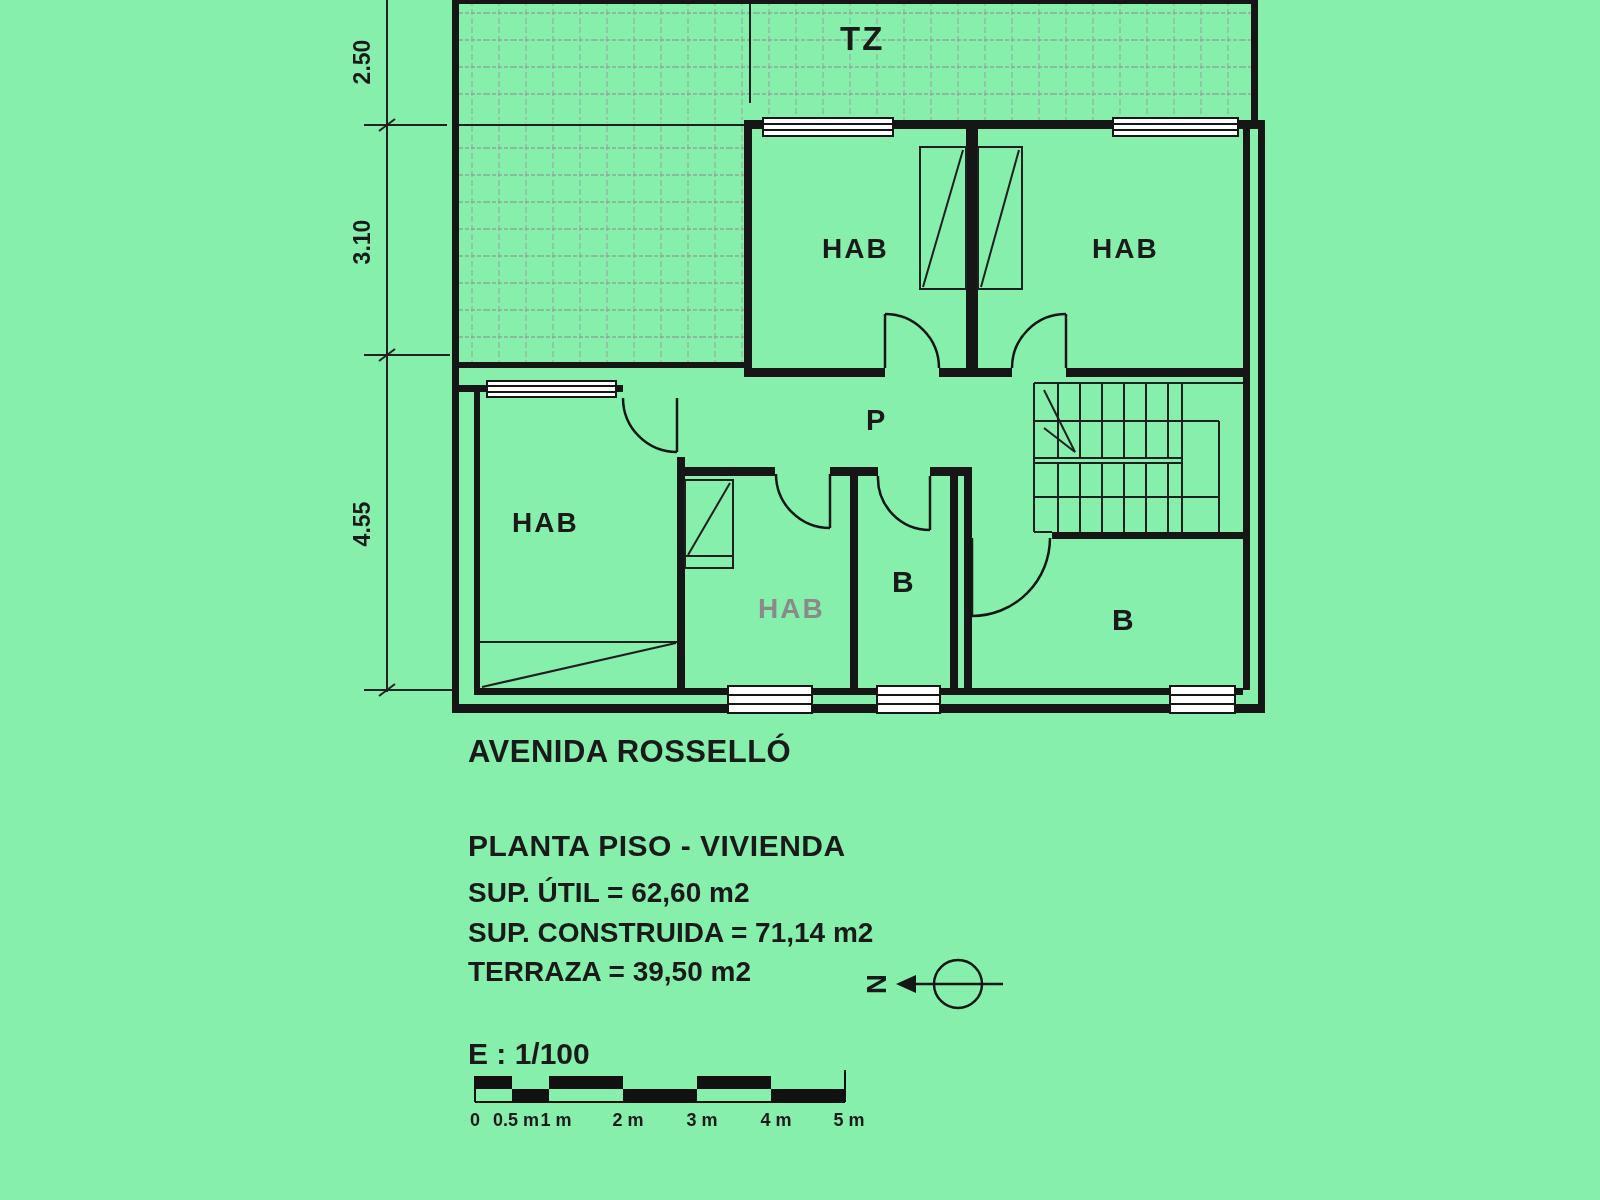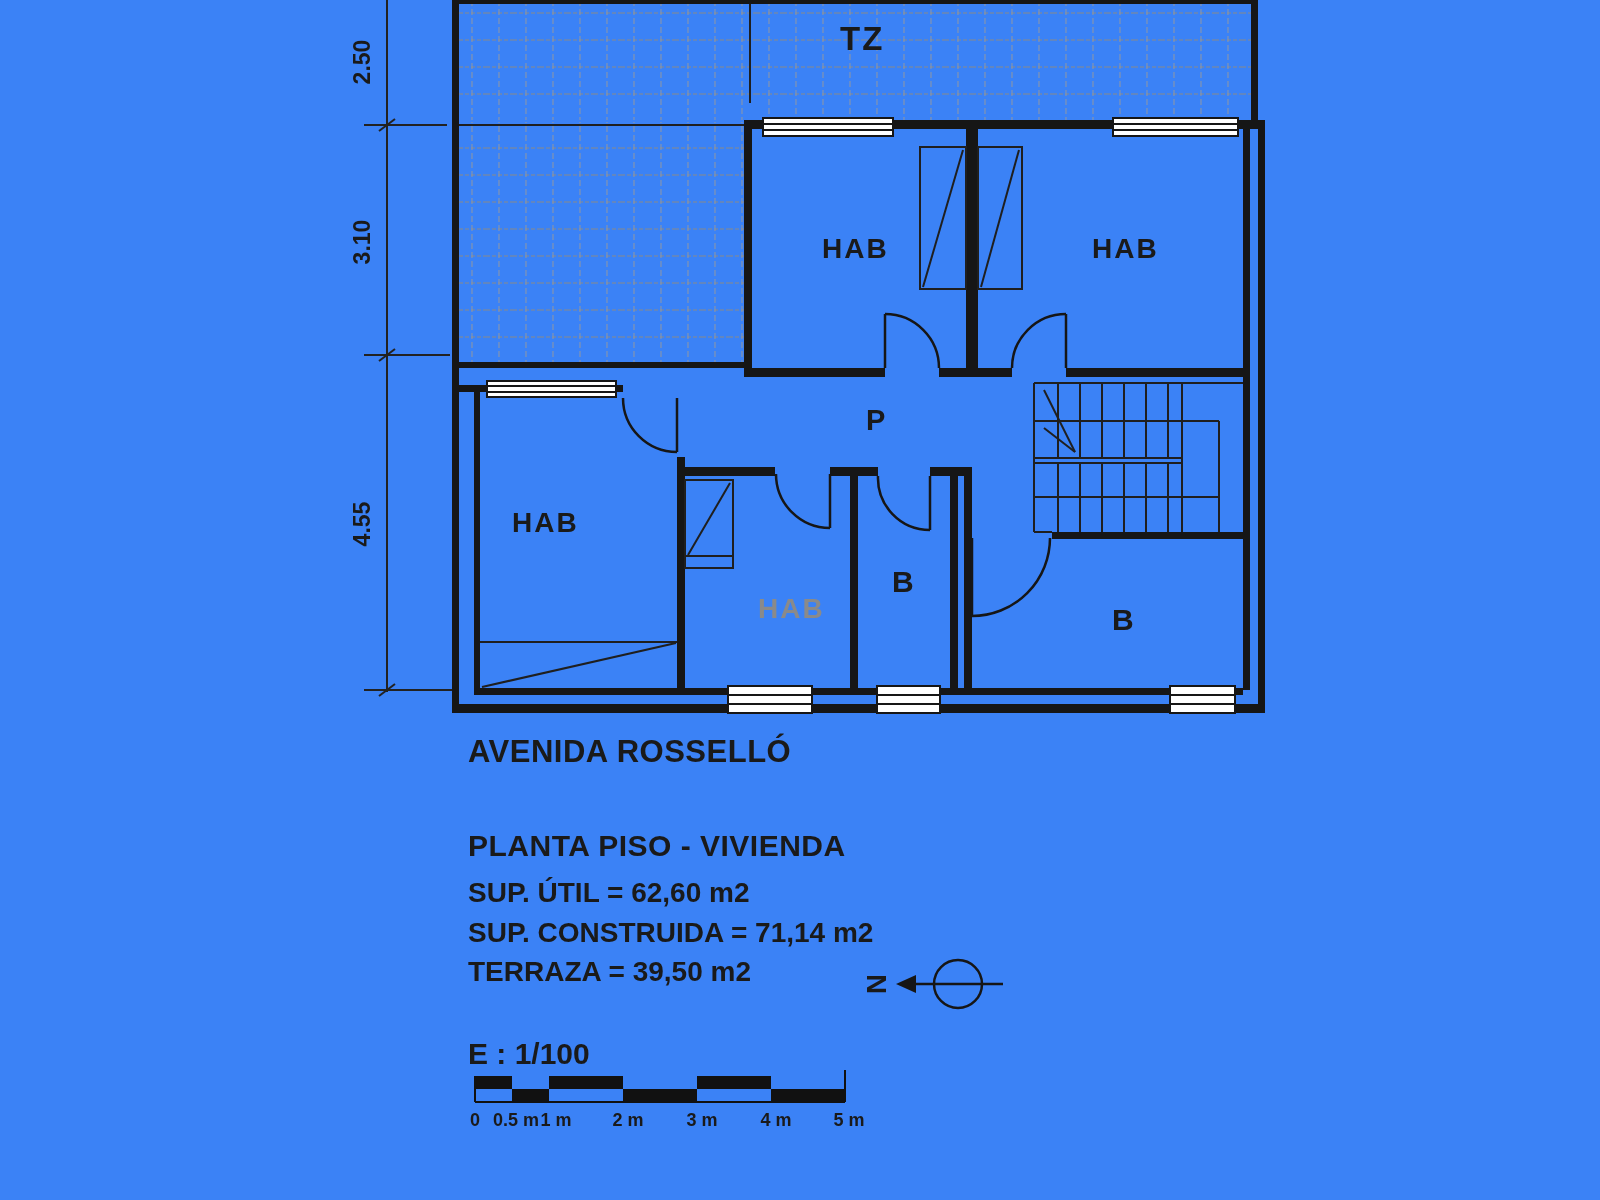--- a/index.html
+++ b/index.html
@@ -1,16 +1,16 @@
 <!DOCTYPE html>
 <html><head>
 <meta charset="utf-8">
 <style>
   html,body{margin:0;padding:0;background:#ffffff;}
-  .page{width:1600px;height:1200px;position:relative;background:#3b82f6;overflow:hidden;
+  .page{width:1600px;height:1200px;position:relative;background:#86efac;overflow:hidden;
         font-family:"Liberation Sans", sans-serif;}
   svg text{font-family:"Liberation Sans", sans-serif;font-weight:bold;fill:#1a1a1a;}
   svg .gray-label{fill:#8a8a8a;}
   svg .wall{fill:#161616;stroke:none;}
   svg .thin{stroke:#1f1f1f;stroke-width:2;fill:none;}
   svg .stair{stroke:#1f1f1f;stroke-width:2;fill:none;}
   svg .door{stroke:#161616;stroke-width:2.5;fill:none;}
   svg .winline{stroke:#161616;stroke-width:2;fill:none;}
   svg .winbox{fill:#ffffff;stroke:#161616;stroke-width:2;}
   svg .dim{stroke:#222;stroke-width:2;fill:none;}

